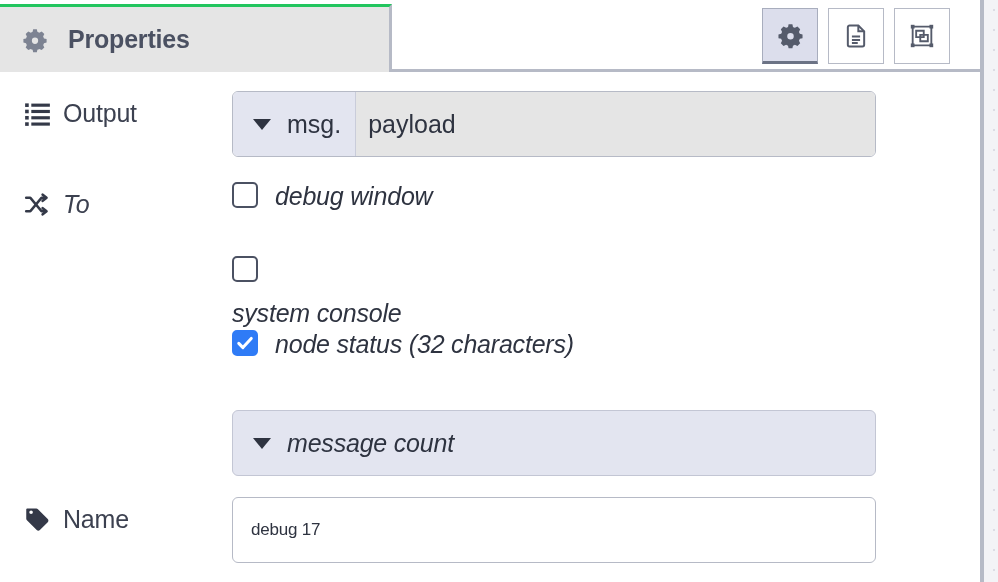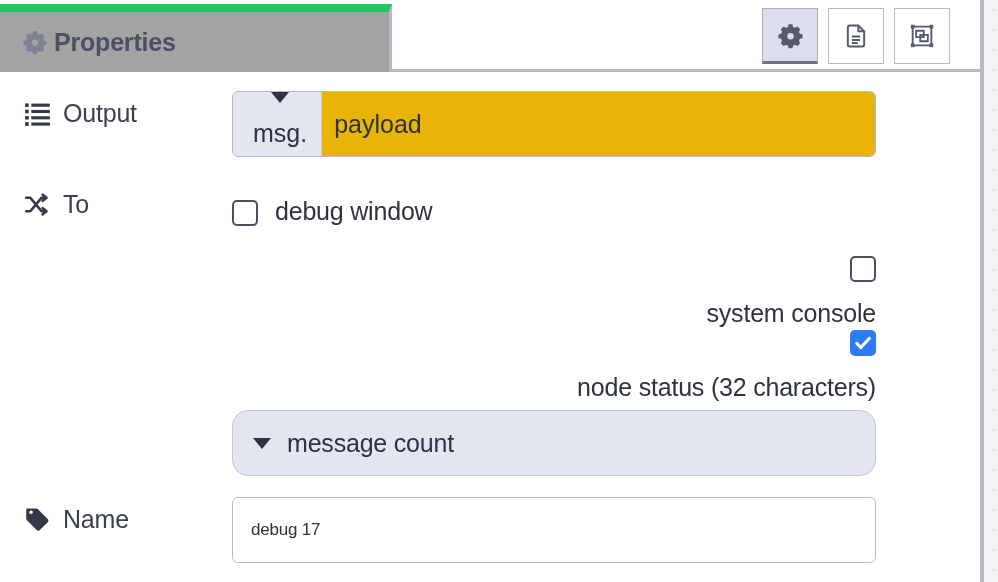--- a/index.html
+++ b/index.html
@@ -50,27 +50,27 @@
   .tabbar-underline {
     position: absolute;
     left: 392px; top: 69px;
     width: 588px; height: 3px;
     background: #b6bac6;
   }
   .tab {
     position: absolute;
     left: 0; top: 4px;
     width: 392px; height: 68px;
-    background: #a3a3a3;
-    border-top: 8px solid #22c55e;
+    background: #e5e5e5;
+    border-top: 3px solid #22c55e;
     border-right: 3px solid #b6bac6;
     display: flex;
     align-items: center;
     padding-left: 22px;
-    gap: 6px;
+    gap: 20px;
   }
   .tab-label {
     font-size: 25px;
     font-weight: bold;
     color: #4b5162;
     letter-spacing: -0.2px;
   }
   .tab-gear { width: 26px; height: 26px; display: block; }
 
   
@@ -129,47 +129,46 @@
     align-items: stretch;
     overflow: hidden;
   }
   .typed-prefix {
     background: #e3e5f0;
     display: flex;
     align-items: center;
     gap: 16px;
     padding: 0 14px 0 20px;
     border-right: 1px solid #c9ccda;
-    flex-direction: column;
   }
   .typed-prefix-text {
     font-size: 25px;
     color: #2e3340;
   }
   .typed-value {
     flex: 1;
     display: flex;
     align-items: center;
     padding-left: 12px;
     font-size: 25px;
     color: #2e3340;
-    background: #eab308;
+    background: #e5e5e5;
   }
   .caret {
     width: 0; height: 0;
     border-left: 9px solid transparent;
     border-right: 9px solid transparent;
     border-top: 11px solid #2e3340;
     display: block;
   }
 
   
   .check-row {
     display: flex;
-    align-items: flex-end;
+    align-items: flex-start;
     gap: 17px;
   }
   .cbox {
     width: 26px; height: 26px;
     border-radius: 5px;
     flex: 0 0 26px;
     display: flex;
     align-items: center;
     justify-content: center;
   }
@@ -185,21 +184,21 @@
   .check-label {
     font-size: 25px;
     color: #2e3340;
     letter-spacing: -0.2px;
   }
 
   
   .select {
     width: 644px; height: 66px;
     border: 1px solid #c3c6d4;
-    border-radius: 16px;
+    border-radius: 6px;
     background: #e3e5f0;
     display: flex;
     align-items: center;
     gap: 16px;
     padding-left: 20px;
   }
   .select-text {
     font-size: 25px;
     color: #2e3340;
     letter-spacing: -0.2px;
@@ -297,21 +296,21 @@
 
       <div class="typed-input">
         <div class="typed-prefix">
           <span class="caret"></span>
           <span class="typed-prefix-text">msg.</span>
         </div>
         <div class="typed-value" placeholder="">payload</div>
       </div>
     </div>
 
-    <div class="row" style="top:182px;">
+    <div class="row" style="top:182px;font-style:italic;">
       <div class="row-label">
         <span class="row-icon">
           <svg viewBox="0 0 24 24" width="27" height="27" fill="none" stroke="#343948" stroke-width="2.4" stroke-linecap="round" stroke-linejoin="round">
             <path d="M2 6h3.6l10 12H19"></path>
             <path d="M2 18h3.6l10-12H19"></path>
             <path d="M16.6 3.3 20 6l-3.4 2.7"></path>
             <path d="M16.6 15.3 20 18l-3.4 2.7"></path>
           </svg>
         </span>
         <span class="row-label-text">To</span>
@@ -322,21 +321,21 @@
         <div class="check-row" style="height:44px;">
           <span class="cbox off"></span>
           <span class="check-label">debug window</span>
         </div>
 
         <div class="check-row" style="height:44px; margin-top:30px;flex-direction:column;">
           <span class="cbox off"></span>
           <span class="check-label">system console</span>
         </div>
 
-        <div class="check-row" style="height:44px; margin-top:30px;flex-direction:column;">
+        <div class="check-row" style="height:44px; margin-top:30px;">
           <span class="cbox on">
             <svg viewBox="0 0 24 24" width="20" height="20" fill="none" stroke="#ffffff" stroke-width="3.6" stroke-linecap="round" stroke-linejoin="round">
               <path d="M4.5 12.5 9.5 17.5 19.5 6.5"></path>
             </svg>
           </span>
           <span class="check-label">node status (32 characters)</span>
         </div>
 
         <div class="select" style="margin-top:36px;">
           <span class="caret"></span>

